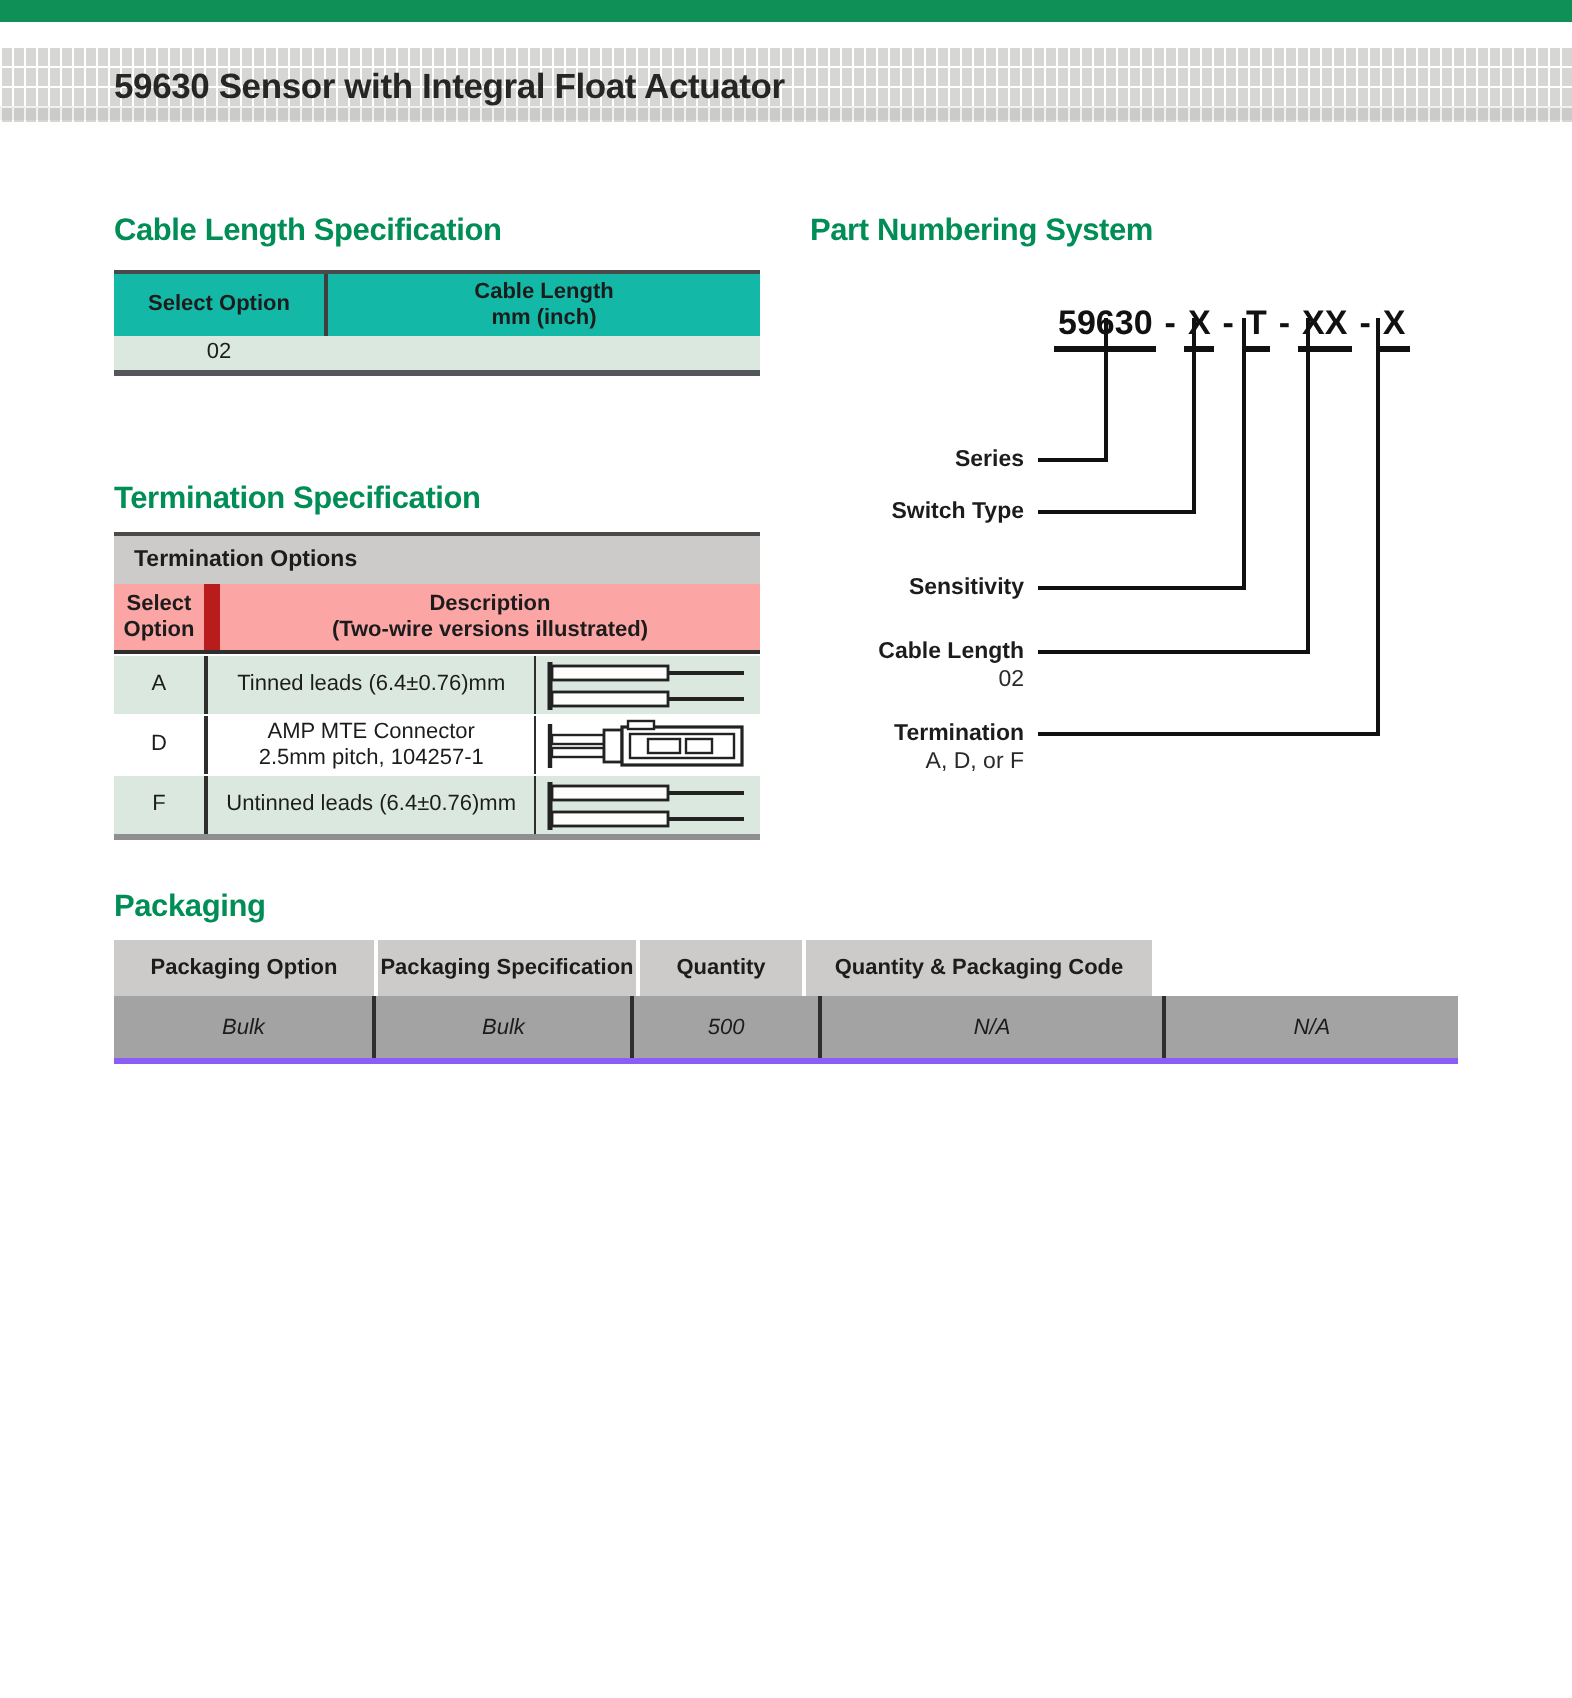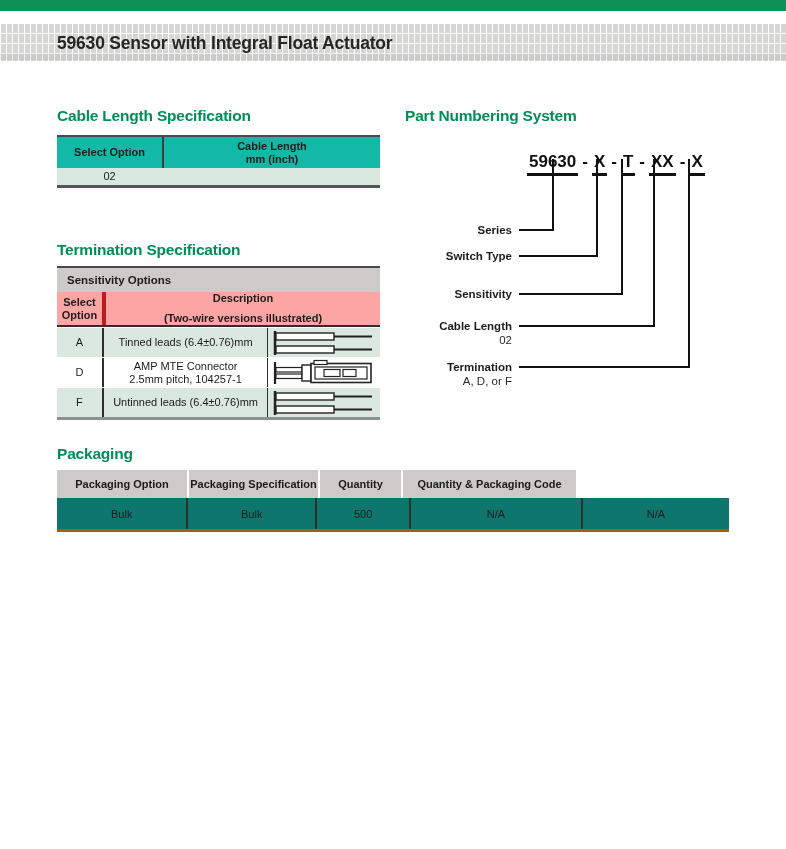--- a/index.html
+++ b/index.html
@@ -39,28 +39,28 @@
   #cable-table .col2{flex:1;border-left:2px solid #3f3f3f;}
   
   #term-table{left:57px;top:266px;width:323px;border-bottom:3px solid #8f8f8f;}
   #term-table .band{height:24px;}
   #term-table .hrow{display:flex;height:33px;background:#fca5a5;}
   #term-table .hline{height:2px;background:#2e2e2e;}
   #term-table .trow{display:flex;height:29px;margin-top:1px;}
   #term-table .trow.green{background:#dae8df;}
   #term-table .trow.white{background:#ffffff;}
   #term-table .colA{width:45px;}
-  #term-table .colB{flex:1;border-left:4px solid #b91c1c;justify-content:space-between;}
+  #term-table .colB{flex:1;border-left:8px solid #b91c1c;}
   #term-table .colB2{width:164px;border-left:2px solid #2e2e2e;}
   #term-table .colC{width:112px;border-left:1.5px solid #2e2e2e;display:flex;align-items:center;justify-content:center;}
   
-  #pkg-table{left:57px;top:470px;width:672px;border-top:none;border-bottom:3px solid #a16207;}
+  #pkg-table{left:57px;top:470px;width:672px;border-top:none;border-bottom:3px solid #8b5cf6;}
   #pkg-table .hrow{display:flex;height:28px;gap:2px;}
   #pkg-table .hcell{background:#cccbc9;display:flex;align-items:center;justify-content:center;font-weight:bold;font-size:11px;}
-  #pkg-table .drow{display:flex;height:31px;background:#0f766e;}
+  #pkg-table .drow{display:flex;height:31px;background:#a3a3a3;font-style:italic;}
   #pkg-table .dcell{display:flex;align-items:center;justify-content:center;font-size:11px;box-sizing:border-box;}
   #pkg-table .drow .dcell + .dcell{border-left:2px solid #2e2e2e;}
   .w1{width:132px;}.w2{width:131px;}.w3{width:96px;}.w4{width:175px;}.w5{width:151px;}
   .hw1{width:130px;}.hw2{width:129px;}.hw3{width:81px;}.hw4{width:173px;}.hw5{width:151px;}
   
   #part-number{position:absolute;left:527px;top:140px;display:flex;align-items:baseline;font-size:17px;font-weight:bold;color:#111;white-space:nowrap;margin-top:12px;}
   #part-number .seg{border-bottom:3px solid #111;padding:0 2px 1px 2px;}
   #part-number .dash{margin:0 4px;padding-bottom:4px;}
   #pn-lines{position:absolute;left:519px;top:159px;}
   .callout{position:absolute;left:402px;width:110px;text-align:right;font-size:11.5px;line-height:12px;white-space:nowrap;}
@@ -88,21 +88,21 @@
     </div>
   </div>
   <div class="drow">
     <div class="col1 cellc small">02</div>
   </div>
 </div>
 
 <div class="sec-heading" style="left:57px;top:241px;">Termination Specification</div>
 
 <div class="tbl" id="term-table">
-  <div class="band">Sensitivity Options</div>
+  <div class="band">Termination Options</div>
   <div class="hrow">
     <div class="colA cellc small bold">
       <span>Select</span>
       <span>Option</span>
     </div>
     <div class="colB cellc small bold">
       <span>Description</span>
       <span>(Two-wire versions illustrated)</span>
     </div>
   </div>

